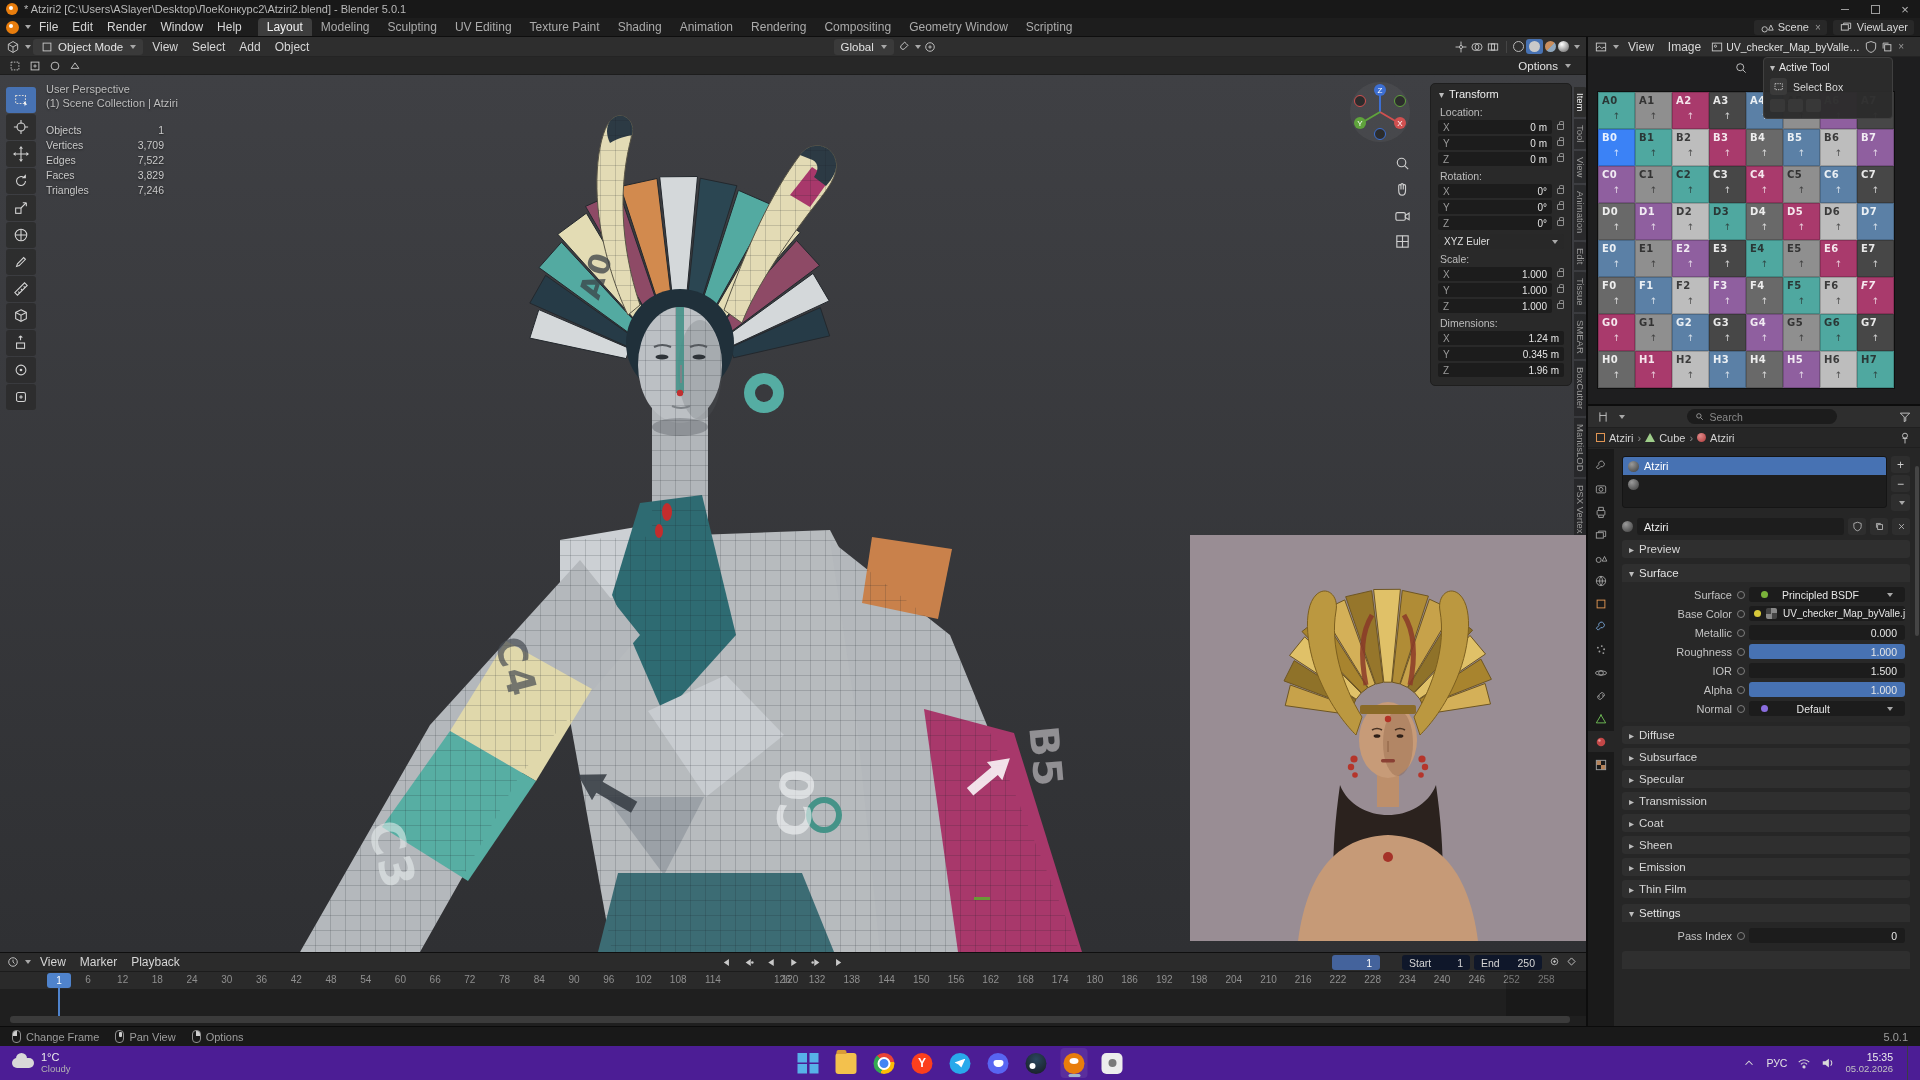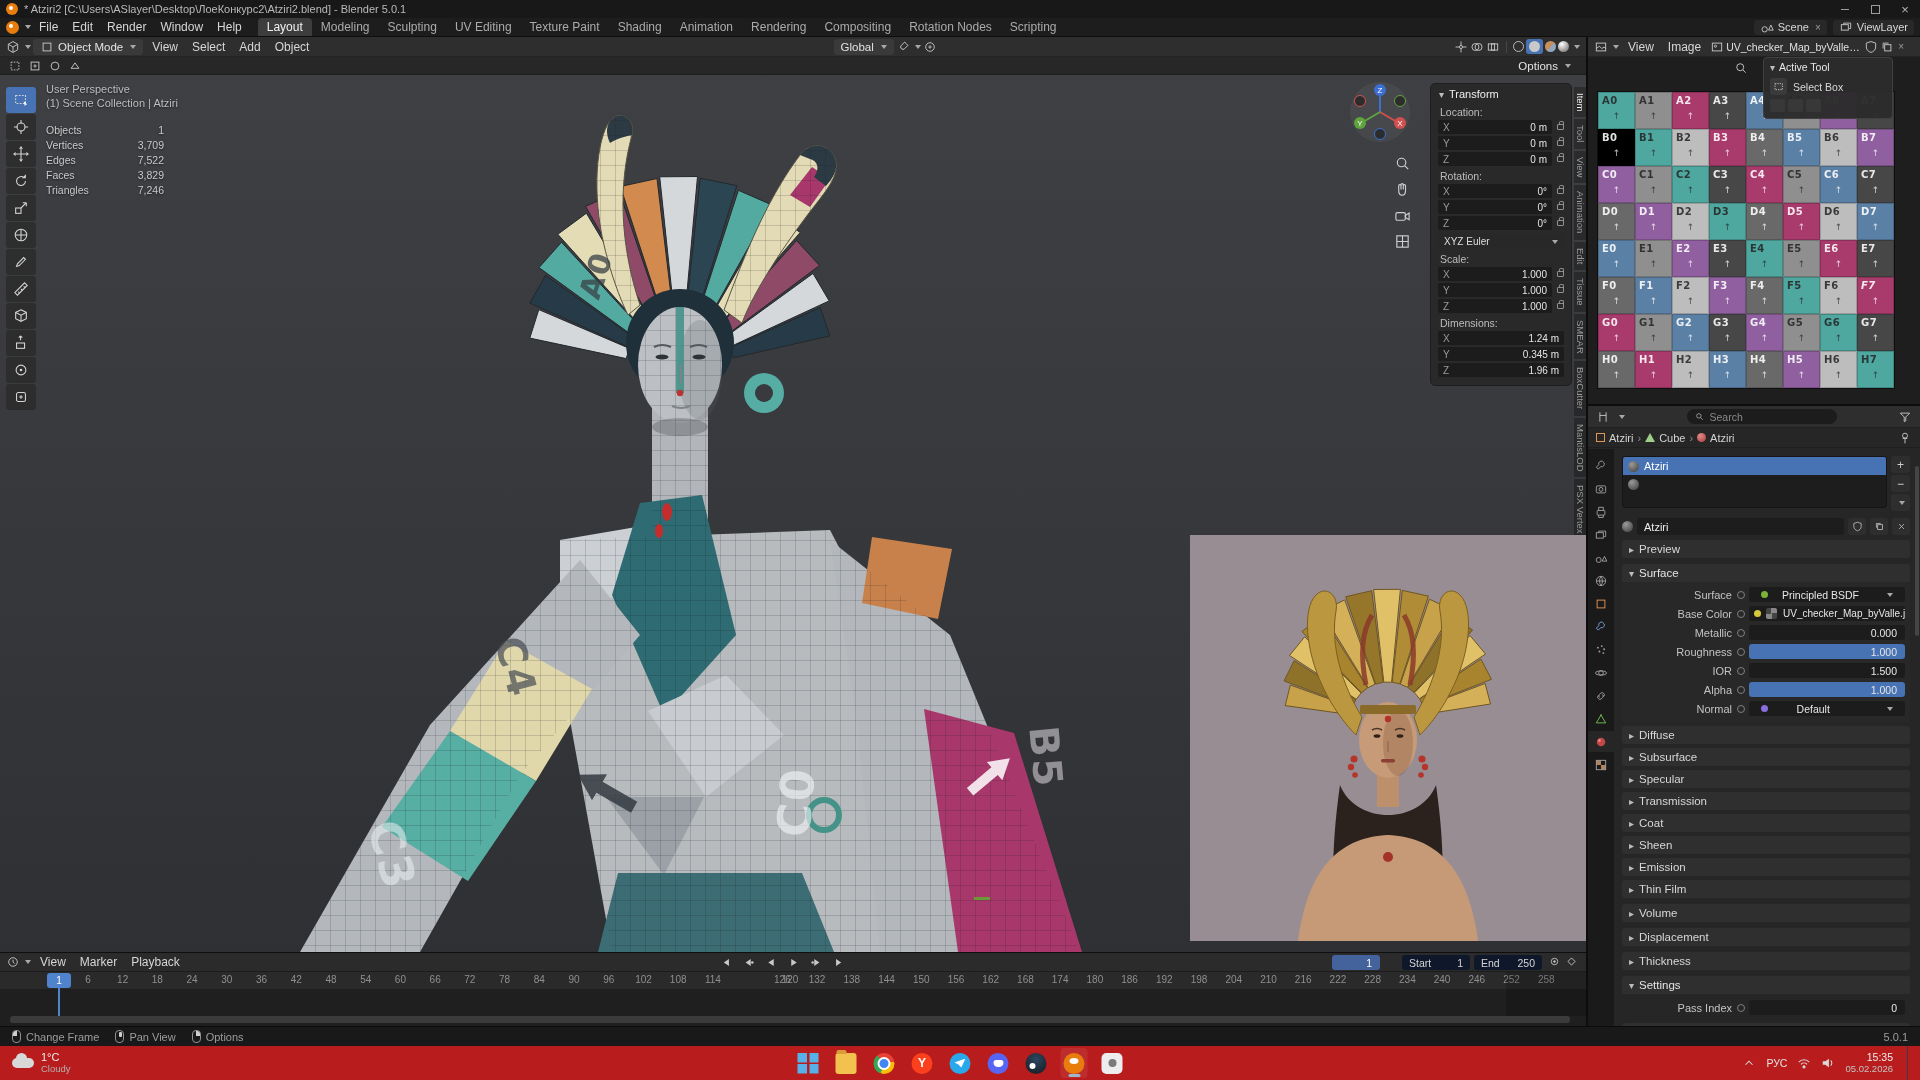--- a/index.html
+++ b/index.html
@@ -161,21 +161,21 @@
 #statusbar{left:0;top:1026px;width:1920px;height:20px;background:#191919;border-top:1px solid #0b0b0b;display:flex;align-items:center;padding:0 12px;font-size:11px;color:#9c9c9c}
 #status-left{display:flex;gap:16px}
 .st-item{display:flex;align-items:center;gap:5px}
 .mouse{width:9px;height:13px;border:1px solid #8f8f8f;border-radius:4px;position:relative}
 .mouse::before{content:'';position:absolute;background:#cfcfcf}
 .left-mouse::before{left:0;top:0;width:4px;height:5px;border-radius:3px 0 0 0}
 .middle-mouse::before{left:3px;top:1px;width:3px;height:5px;border-radius:1px}
 .right-mouse::before{right:0;top:0;width:4px;height:5px;border-radius:0 3px 0 0}
 #status-version{margin-left:auto}
 
-#taskbar{left:0;top:1046px;width:1920px;height:34px;background:#b91c1c;display:flex;align-items:center}
+#taskbar{left:0;top:1046px;width:1920px;height:34px;background:#4c1d95;display:flex;align-items:center}
 #weather{display:flex;align-items:center;gap:7px;padding-left:12px;width:220px}
 .cloud{width:22px;height:10px;background:#d8d8d8;border-radius:8px;position:relative}
 .cloud::before{content:'';position:absolute;left:4px;top:-5px;width:11px;height:11px;border-radius:50%;background:#d8d8d8}
 #weather .wcol{display:flex;flex-direction:column;line-height:11px}
 #weather .wtemp{font-size:11px;color:#ececec}
 #weather .wdesc{font-size:9.5px;color:#b2b2b2}
 #tb-apps{position:absolute;left:50%;transform:translateX(-50%);display:flex;gap:11px;align-items:center;height:34px}
 .app{width:27px;height:30px;display:flex;align-items:center;justify-content:center;position:relative;border-radius:4px}
 .app.active{background:rgba(255,255,255,.08)}
 .app.active::after{content:'';position:absolute;bottom:1px;left:50%;transform:translateX(-50%);width:12px;height:3px;border-radius:2px;background:#9fb6cc}
@@ -230,21 +230,21 @@
   <div id="workspaces" style="display:flex;margin-left:8px">
       <div class="ws-tab active">Layout</div>
       <div class="ws-tab">Modeling</div>
       <div class="ws-tab">Sculpting</div>
       <div class="ws-tab">UV Editing</div>
       <div class="ws-tab">Texture Paint</div>
       <div class="ws-tab">Shading</div>
       <div class="ws-tab">Animation</div>
       <div class="ws-tab">Rendering</div>
       <div class="ws-tab">Compositing</div>
-      <div class="ws-tab">Rotation Nodes</div>
+      <div class="ws-tab">Geometry Window</div>
       <div class="ws-tab">Scripting</div>
     </div>
   <div id="tb-right">
     <div class="selector">
       <span class="icon">
           <svg viewBox="0 0 18 18">
             <circle cx="6" cy="12" r="3.4"></circle>
             <path d="M11 13l3-6.5 3 6.5z"></path>
           </svg>
         </span>
@@ -810,21 +810,21 @@
         <div class="uv-arrow">↑</div>
       </div>
       <div class="uv-cell" style="background: rgb(143, 95, 159); color: rgba(255, 255, 255, 0.88);">
         <div class="uv-label">A6</div>
         <div class="uv-arrow">↑</div>
       </div>
       <div class="uv-cell" style="background: rgb(71, 71, 71); color: rgba(255, 255, 255, 0.88);">
         <div class="uv-label">A7</div>
         <div class="uv-arrow">↑</div>
       </div>
-      <div class="uv-cell" style="background: #000000; color: rgba(255, 255, 255, 0.88);">
+      <div class="uv-cell" style="background: #3b82f6; color: rgba(255, 255, 255, 0.88);">
         <div class="uv-label">B0</div>
         <div class="uv-arrow">↑</div>
       </div>
       <div class="uv-cell" style="background: rgb(79, 168, 160); color: rgba(35, 35, 35, 0.85);">
         <div class="uv-label">B1</div>
         <div class="uv-arrow">↑</div>
       </div>
       <div class="uv-cell" style="background: rgb(189, 189, 189); color: rgba(35, 35, 35, 0.85);">
         <div class="uv-label">B2</div>
         <div class="uv-arrow">↑</div>
@@ -1338,34 +1338,20 @@
           <div class="caret-closed"></div>
           <div>Sheen</div>
         </div>
         <div class="cpanel">
           <div class="caret-closed"></div>
           <div>Emission</div>
         </div>
         <div class="cpanel">
           <div class="caret-closed"></div>
           <div>Thin Film</div>
-        </div>
-      </div>
-    <div id="top-collapsed">
-        <div class="cpanel" style="margin-top: 6px;">
-          <div class="caret-closed"></div>
-          <div>Volume</div>
-        </div>
-        <div class="cpanel" style="margin-top: 6px;">
-          <div class="caret-closed"></div>
-          <div>Displacement</div>
-        </div>
-        <div class="cpanel" style="margin-top: 6px;">
-          <div class="caret-closed"></div>
-          <div>Thickness</div>
         </div>
       </div>
     <div class="panel-head">
       <span class="caret-open"></span>
       <span>Settings</span>
     </div>
     <div class="prop-row pass-row">
       <span class="prop-label">Pass Index</span>
       <span class="decorator"></span>
       <div class="pfield">

